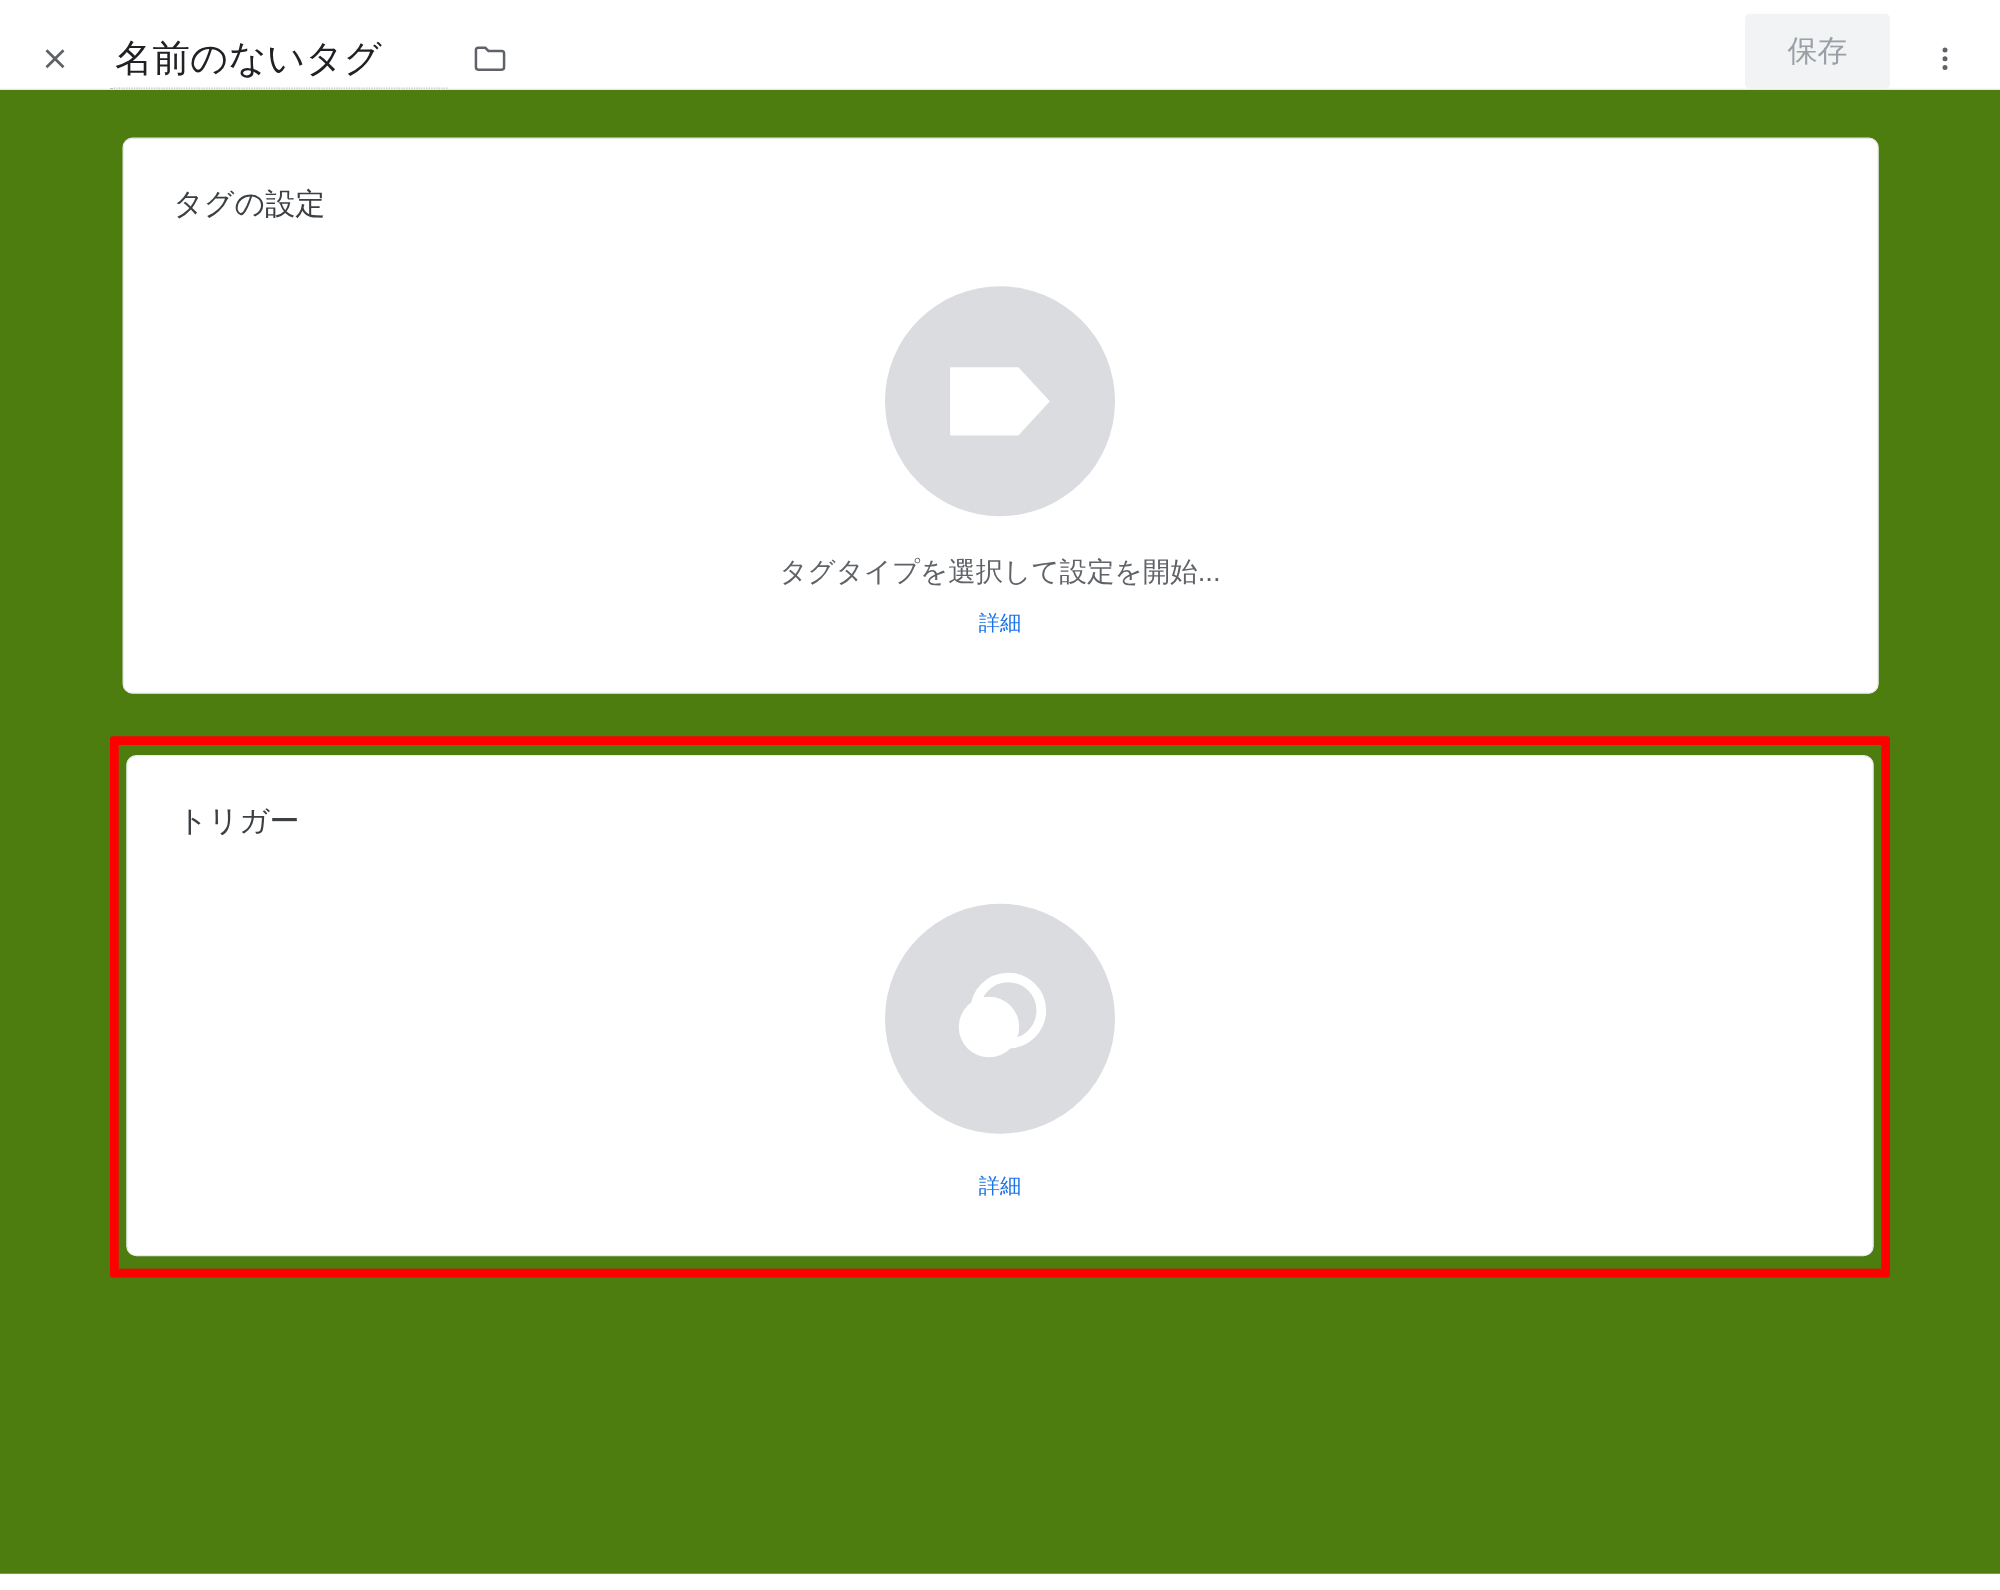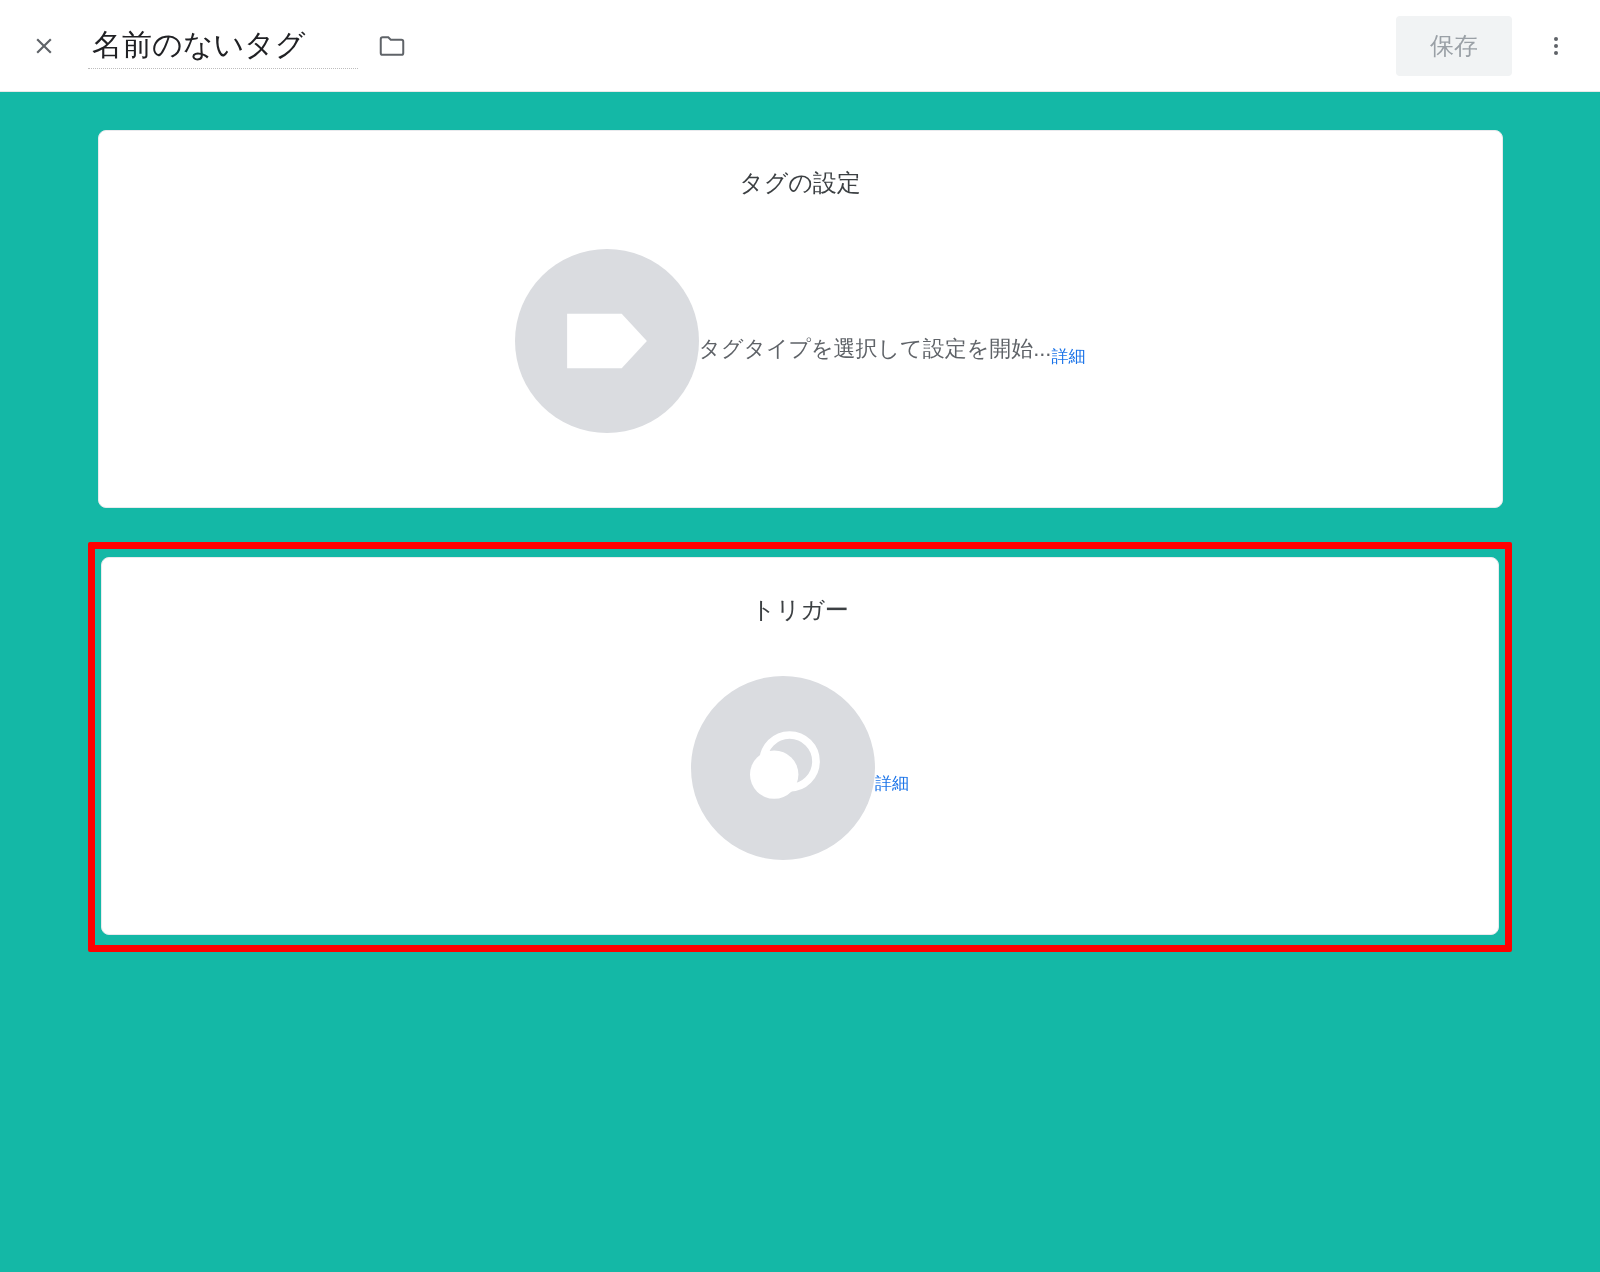--- a/index.html
+++ b/index.html
@@ -9,22 +9,22 @@
     }
     body {
       font-family: "Helvetica Neue", Arial, "Hiragino Kaku Gothic ProN", "Hiragino Sans", Meiryo, sans-serif;
       background: #ffffff;
       width: 1600px;
       height: 1272px;
       overflow: hidden;
     }
     .header {
       display: flex;
-      align-items: center;
-      height: 92px;
+      align-items: flex-end;
+      height: 72px;
       padding: 0 20px;
       background: #ffffff;
       border-bottom: 1px solid #e8e8e8;
     }
     .close-btn {
       width: 48px;
       height: 48px;
       display: flex;
       align-items: center;
       justify-content: center;
@@ -82,42 +82,41 @@
       justify-content: center;
       cursor: pointer;
       color: #5f6368;
       margin-left: 20px;
     }
     .more-btn svg {
       width: 24px;
       height: 24px;
     }
     .content {
-      background: #14b8a6;
+      background: #4d7c0f;
       padding: 38px 0;
       height: calc(100% - 85px);
-      text-align: center;
     }
     .card {
       background: #ffffff;
       border: 1px solid #e8eaed;
       border-radius: 8px;
       width: 1405px;
       margin: 0 auto 34px auto;
       padding: 36px 40px 44px 40px;
     }
     .card-title {
       font-size: 24px;
       color: #3c4043;
       font-weight: 400;
       margin-bottom: 30px;
     }
     .card-body {
       display: flex;
-      flex-direction: row;
+      flex-direction: column;
       align-items: center;
       justify-content: center;
       padding-top: 20px;
     }
     .empty-icon-circle {
       width: 184px;
       height: 184px;
       border-radius: 50%;
       background: #dadce0;
       display: flex;

